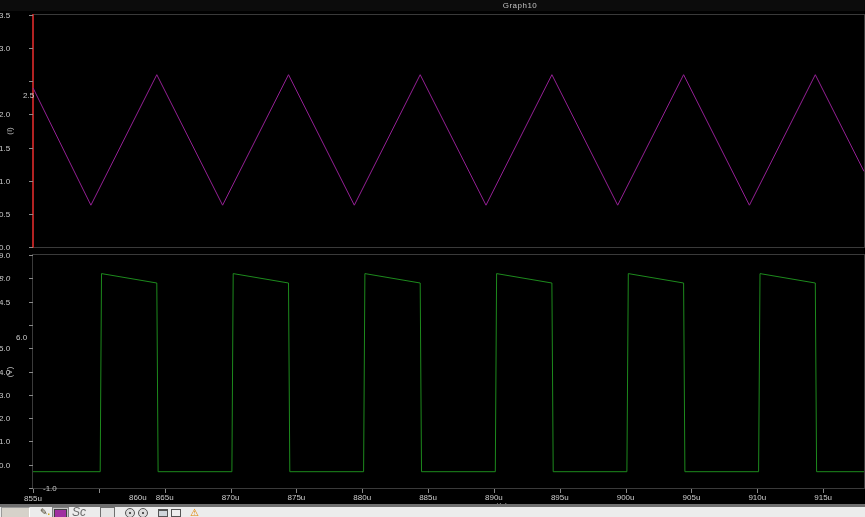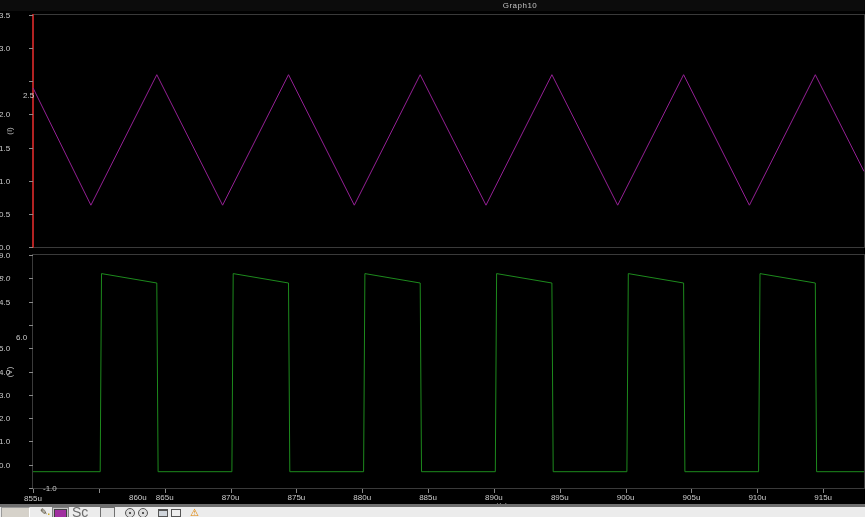--- a/index.html
+++ b/index.html
@@ -40,21 +40,21 @@
     display:flex;align-items:flex-start;gap:3px;overflow:hidden;padding-left:1px;
   }
   .tb-status{width:29px;height:14px;background:#d6d2ca;border:1px solid #9a9a9a;border-right-color:#fff;border-bottom-color:#fff;box-sizing:border-box;}
   .tb-pen{width:9px;height:12px;font-size:9px;line-height:10px;color:#3a3118;}
   .tb-pen b{color:#caa40a;}
   .tb-btn{
     width:17px;height:14px;border:1px solid #808080;background:#c6c6c6;
     box-sizing:border-box;padding:1px;display:flex;align-items:flex-start;justify-content:center;
   }
   .tb-btn .swatch{width:11px;height:8px;background:#a030a0;border:1px solid #404040;}
-  .tb-text{font-size:14px;color:#6b6b6b;line-height:11px;width:18px;}
+  .tb-text{font-size:12px;color:#6b6b6b;line-height:11px;width:18px;font-style:italic;}
   .tb-chip-btn{width:15px;height:13px;border:1px solid #707070;background:#e4e4e4;box-sizing:border-box;padding:1px;}
   .tb-chip-btn .chip{width:100%;height:100%;background:#30343c;border-top:2px solid #7a8696;box-sizing:border-box;}
   .tb-round{width:10px;height:10px;border-radius:50%;border:1px solid #555;background:#ddd;box-sizing:border-box;position:relative;margin-top:1px;}
   .tb-round::after{content:"";position:absolute;left:3px;top:3px;width:2px;height:2px;background:#555;}
   .tb-rect{width:10px;height:8px;border:1px solid #555;background:#eee;box-sizing:border-box;margin-top:2px;}
   .tb-rect.solid{background:#cfd4da;border-top:2px solid #555;}
   .tb-warn{font-size:10px;line-height:11px;color:#e08400;margin-left:6px;}
   .gap{width:4px;}
 </style>
 </head>

